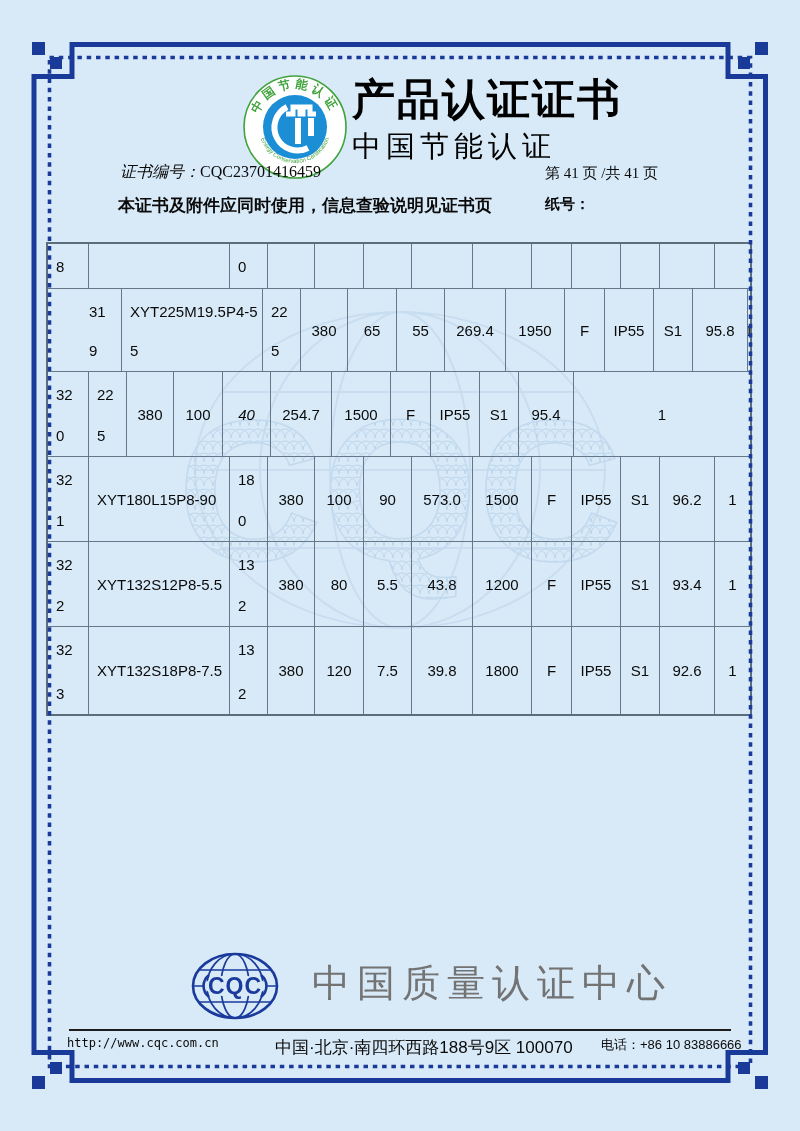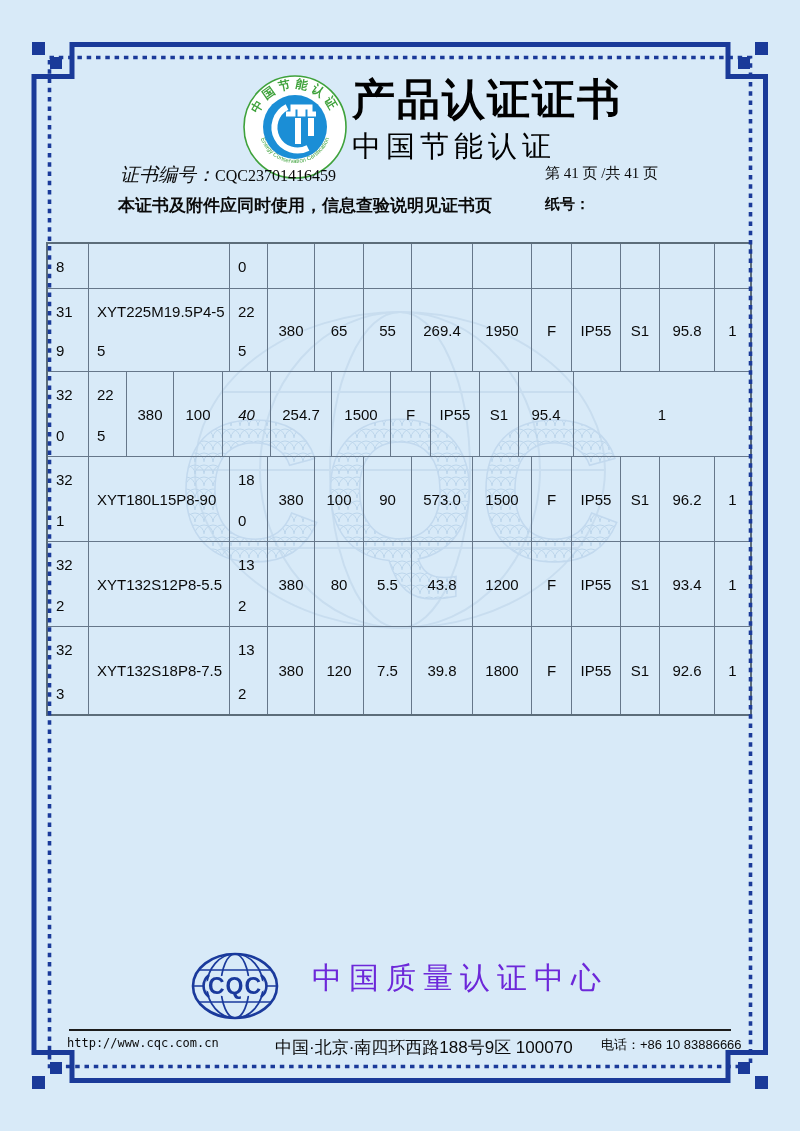--- a/index.html
+++ b/index.html
@@ -10,42 +10,42 @@
 
   
   #frame{position:absolute;left:0;top:0;z-index:30;pointer-events:none;}
 
   
   #emblem{left:242px;top:74px;z-index:5;}
   #title-block{left:352px;top:76px;width:310px;z-index:5;}
   #cert-title{font-size:43px;font-weight:bold;letter-spacing:2px;color:#000;line-height:1.1;}
   #cert-subtitle{font-size:29px;letter-spacing:5px;color:#000;margin-top:4px;}
   #cert-line{left:120px;top:162px;font-family:"Liberation Serif",serif;font-size:16px;z-index:5;}
-  #cert-line .lbl{font-style:italic;font-size:19px;}
+  #cert-line .lbl{font-style:italic;font-size:16px;}
   #page-info{left:545px;top:164px;font-family:"Liberation Serif",serif;font-size:15px;z-index:5;}
   #usage-note{left:118px;top:194px;font-size:17px;font-weight:bold;z-index:5;}
   #paper-label{left:545px;top:195px;font-size:15px;font-weight:bold;z-index:5;}
 
   
   #watermark{left:150px;top:270px;z-index:1;opacity:.6;}
 
   
   #spec-table{left:46px;top:242px;width:706px;border:2px solid #5c6d7a;box-sizing:border-box;z-index:10;}
   .trow{display:flex;border-bottom:1px solid #66778a;box-sizing:border-box;}
   .trow:last-child{border-bottom:none;}
   .tcell{box-sizing:border-box;border-right:1px solid #66778a;display:flex;flex-direction:column;
          justify-content:center;font-size:15px;overflow:hidden;}
   .tcell:last-child{border-right:none;}
   .tcell.left{align-items:flex-start;padding-left:8px;}
   .tcell.center{align-items:center;}
   .tcell.two{justify-content:space-between;padding-top:14px;padding-bottom:12px;}
 
   
   #footer-logo{left:180px;top:944px;z-index:5;}
-  #org-name{left:312px;top:958px;font-size:30px;letter-spacing:7px;color:#6d28d9;z-index:5;font-family:Liberation Mono, monospace;}
+  #org-name{left:312px;top:958px;font-size:38px;letter-spacing:7px;color:#737373;z-index:5;font-family:Liberation Mono, monospace;}
   #bottom-rule{left:69px;top:1029px;width:662px;height:2px;background:#1c1c1c;z-index:5;}
   #website{left:67px;top:1036px;font-family:"DejaVu Sans Mono",monospace;font-size:12px;z-index:5;}
   #address{left:275px;top:1036px;font-size:17px;z-index:5;}
   #phone{left:601px;top:1036px;font-size:13px;z-index:5;}
 </style>
 </head>
 <body>
 
 <div id="page">
 
@@ -115,21 +115,21 @@
         <div class="tcell center" style="width: 48px;"></div>
         <div class="tcell center" style="width: 61px;"></div>
         <div class="tcell center" style="width: 59px;"></div>
         <div class="tcell center" style="width: 40px;"></div>
         <div class="tcell center" style="width: 49px;"></div>
         <div class="tcell center" style="width: 39px;"></div>
         <div class="tcell center" style="width: 55px;"></div>
         <div class="tcell center" style="flex: 1 1 0%;"></div>
       </div>
       <div class="trow" style="height: 83px;">
-        <div class="tcell left two" style="width: 41px;">
+        <div class="tcell left two" style="width: 41px; margin-left: 33px;">
           <div>31</div>
           <div>9</div>
         </div>
         <div class="tcell left two" style="width: 141px;">
           <div>XYT225M19.5P4-5</div>
           <div>5</div>
         </div>
         <div class="tcell left two" style="width: 38px;">
           <div>22</div>
           <div>5</div>

